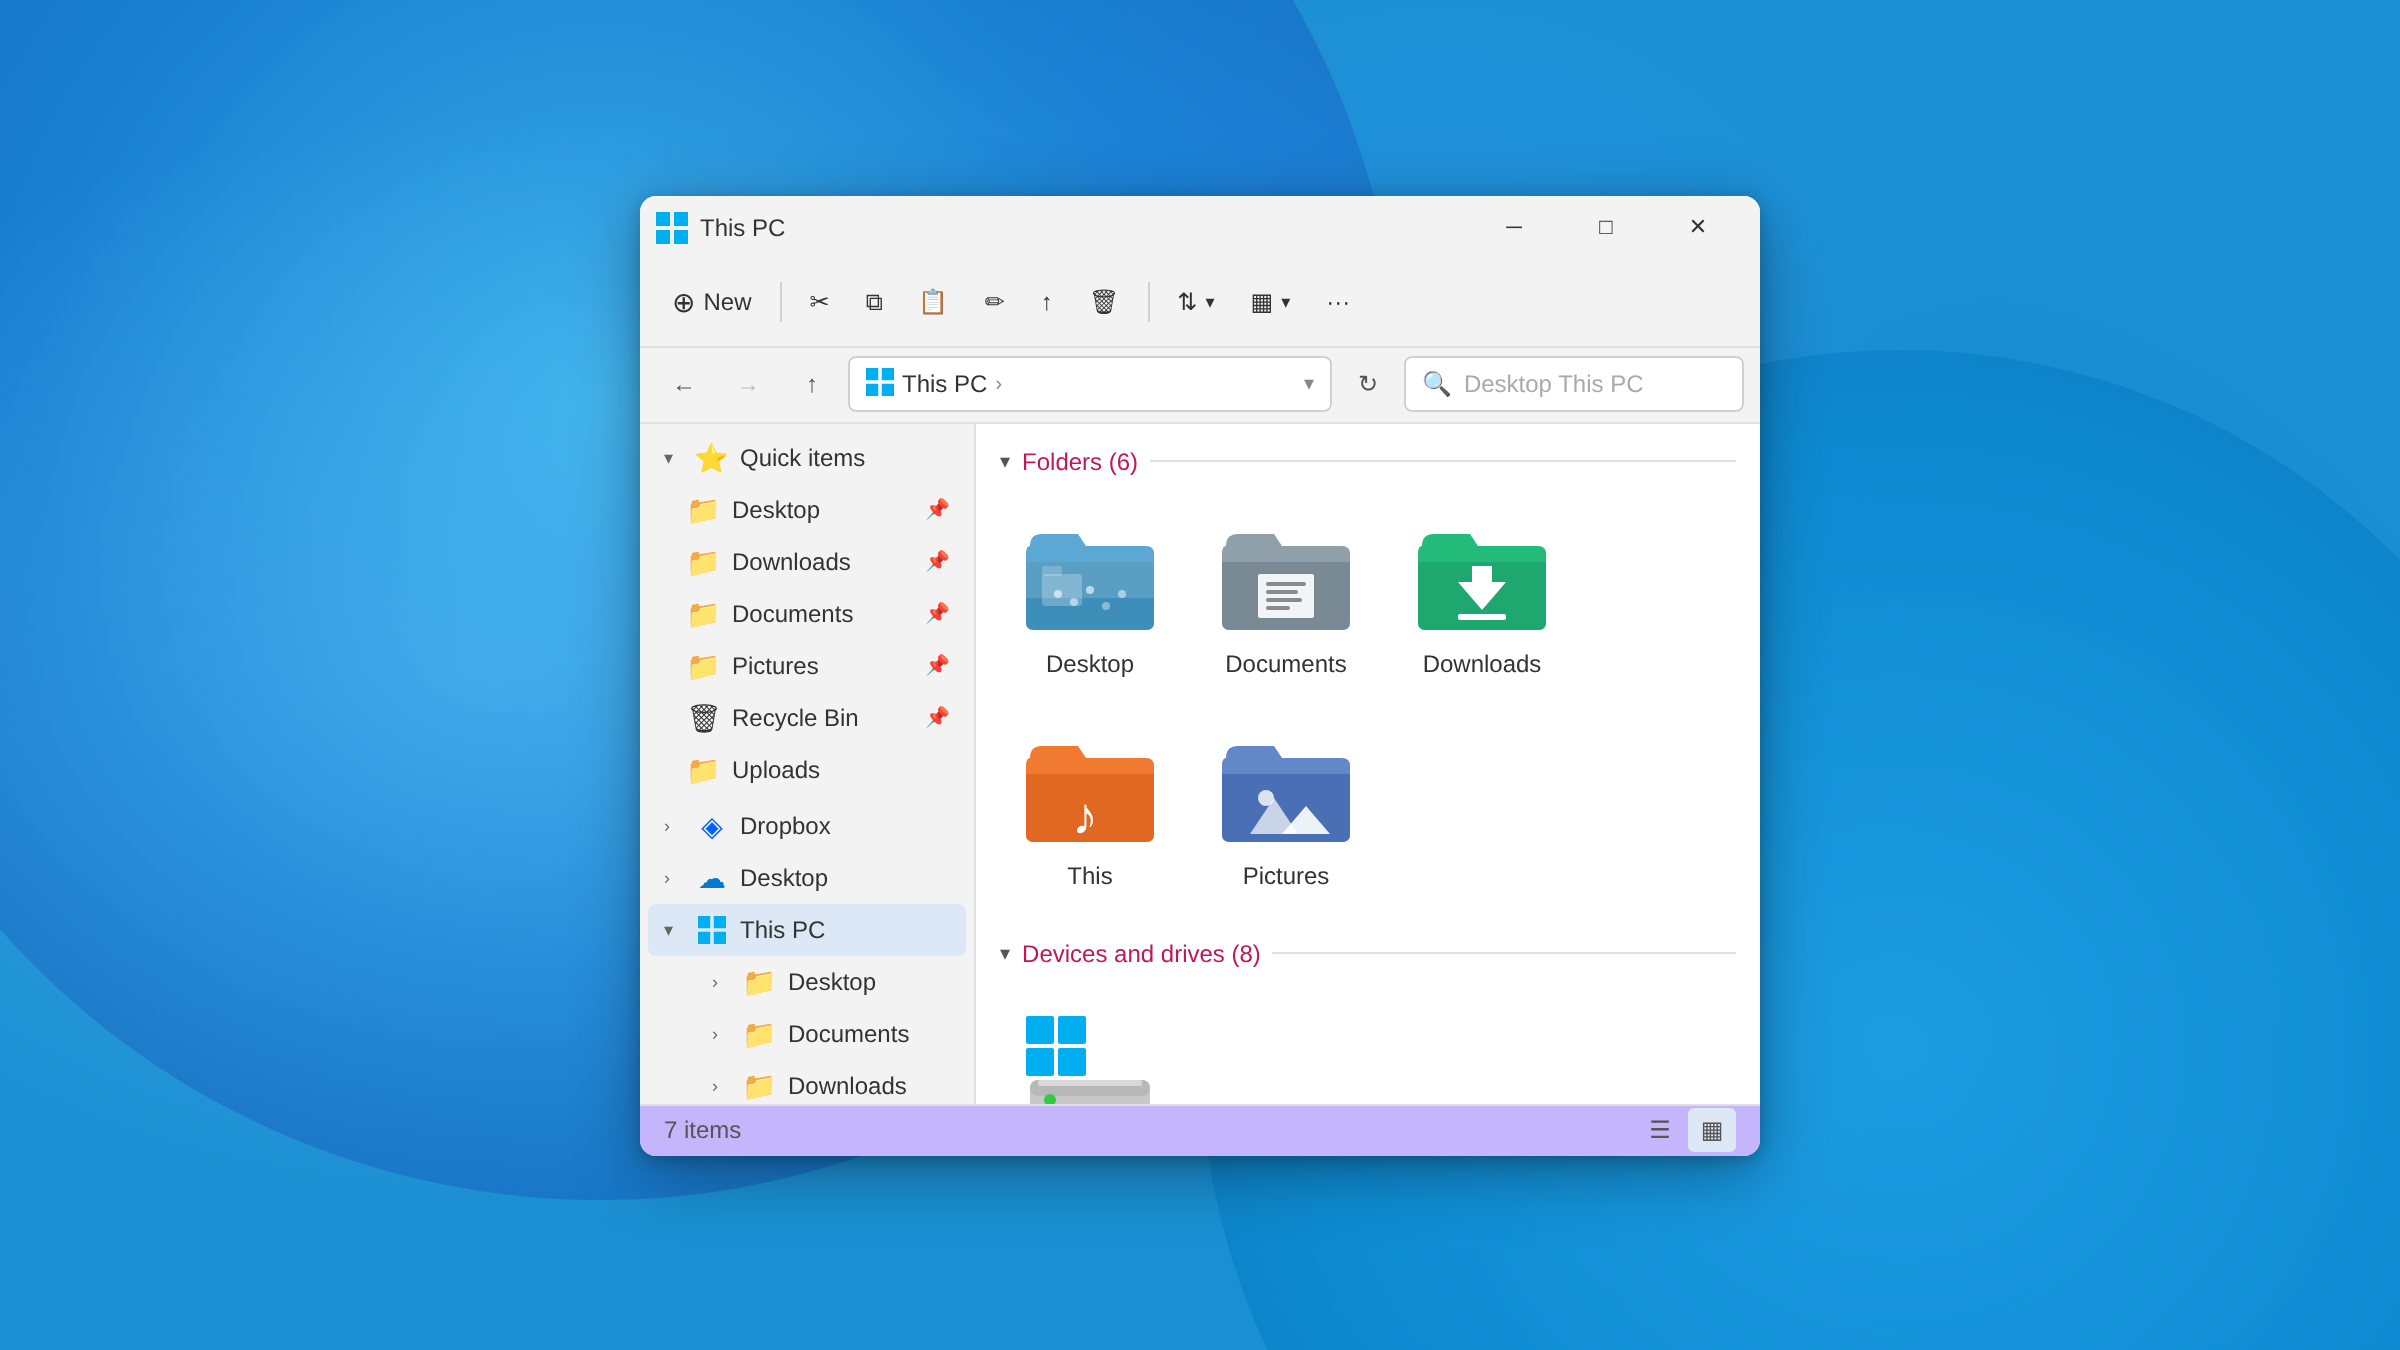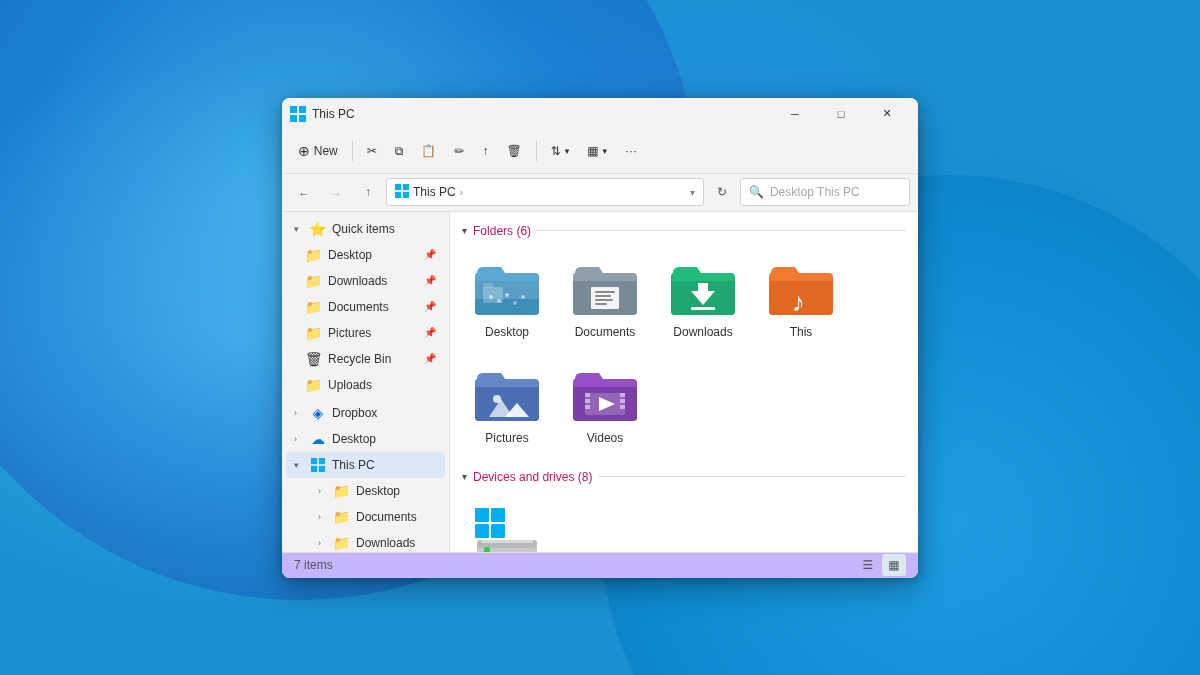--- a/index.html
+++ b/index.html
@@ -41,21 +41,21 @@
       background:
         radial-gradient(ellipse 600px 400px at 20% 50%, rgba(100,200,255,0.4) 0%, transparent 70%),
         radial-gradient(ellipse 500px 600px at 80% 80%, rgba(0,100,200,0.3) 0%, transparent 70%),
         radial-gradient(ellipse 400px 300px at 60% 20%, rgba(50,150,250,0.3) 0%, transparent 70%);
       pointer-events: none;
     }
 
     
     .window {
       position: relative;
-      width: 636px;
+      width: 560px;
       height: 480px;
       background: #f3f3f3;
       border-radius: 8px;
       box-shadow: 0 8px 32px rgba(0,0,0,0.35), 0 2px 8px rgba(0,0,0,0.2);
       display: flex;
       flex-direction: column;
       z-index: 10;
     }
 
     
@@ -672,39 +672,20 @@
               <path d="M2 20 L66 20 L66 50 Q66 54 62 54 L6 54 Q2 54 2 50 Z" fill="#4a6fb5"></path>
 
               <circle cx="24" cy="32" r="4" fill="rgba(255,255,255,0.8)"></circle>
               <polygon points="16,50 28,32 40,50" fill="rgba(255,255,255,0.7)"></polygon>
               <polygon points="32,50 44,36 56,50" fill="rgba(255,255,255,0.9)"></polygon>
             </svg>
           </div>
           <span class="folder-label">Pictures</span>
         </div>
 
-        <div class="folder-item">
-          <div class="folder-icon-wrap">
-            <svg class="folder-svg" viewBox="0 0 68 56" xmlns="http://www.w3.org/2000/svg">
-              <path d="M4 12 Q4 6 10 6 L28 6 L32 12 L62 12 Q66 12 66 16 L66 50 Q66 54 62 54 L6 54 Q2 54 2 50 L2 16 Q2 12 4 12 Z" fill="#9550c8"></path>
-              <path d="M2 20 L66 20 L66 50 Q66 54 62 54 L6 54 Q2 54 2 50 Z" fill="#7b3fa8"></path>
-
-              <rect x="14" y="26" width="40" height="22" rx="2" fill="rgba(255,255,255,0.2)"></rect>
-              <rect x="14" y="26" width="5" height="4" rx="0" fill="rgba(255,255,255,0.5)"></rect>
-              <rect x="14" y="32" width="5" height="4" rx="0" fill="rgba(255,255,255,0.5)"></rect>
-              <rect x="14" y="38" width="5" height="4" rx="0" fill="rgba(255,255,255,0.5)"></rect>
-              <rect x="49" y="26" width="5" height="4" rx="0" fill="rgba(255,255,255,0.5)"></rect>
-              <rect x="49" y="32" width="5" height="4" rx="0" fill="rgba(255,255,255,0.5)"></rect>
-              <rect x="49" y="38" width="5" height="4" rx="0" fill="rgba(255,255,255,0.5)"></rect>
-
-              <polygon points="28,30 28,44 44,37" fill="white"></polygon>
-            </svg>
-          </div>
-          <span class="folder-label">Videos</span>
-        </div>
       </div>
 
       <div class="section-header">
         <span class="section-chevron">▾</span>
         <span class="section-title">Devices and drives (8)</span>
         <div class="section-line"></div>
       </div>
 
       <div class="devices-grid">
 

